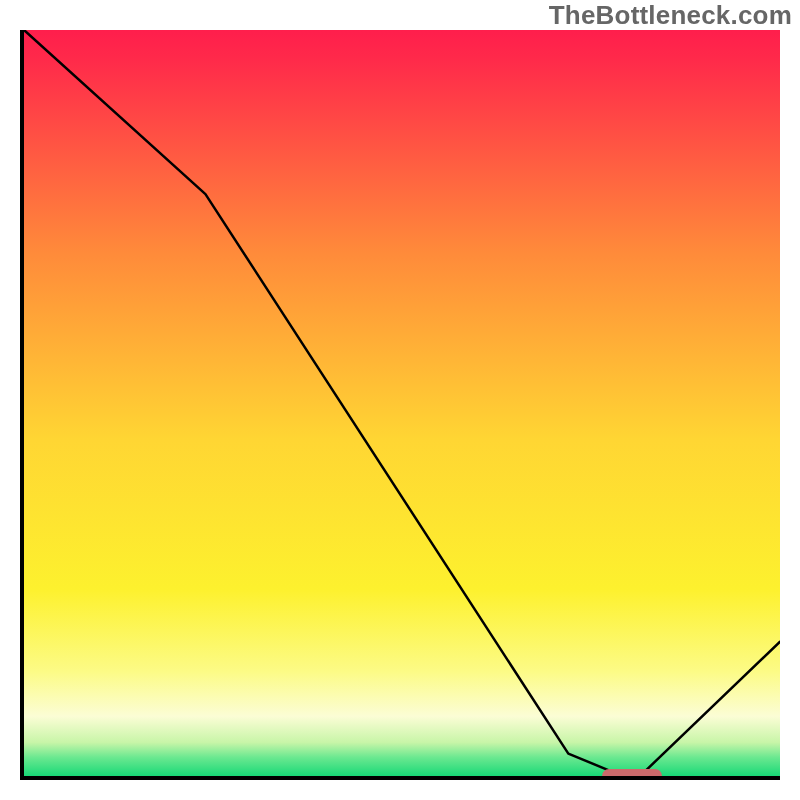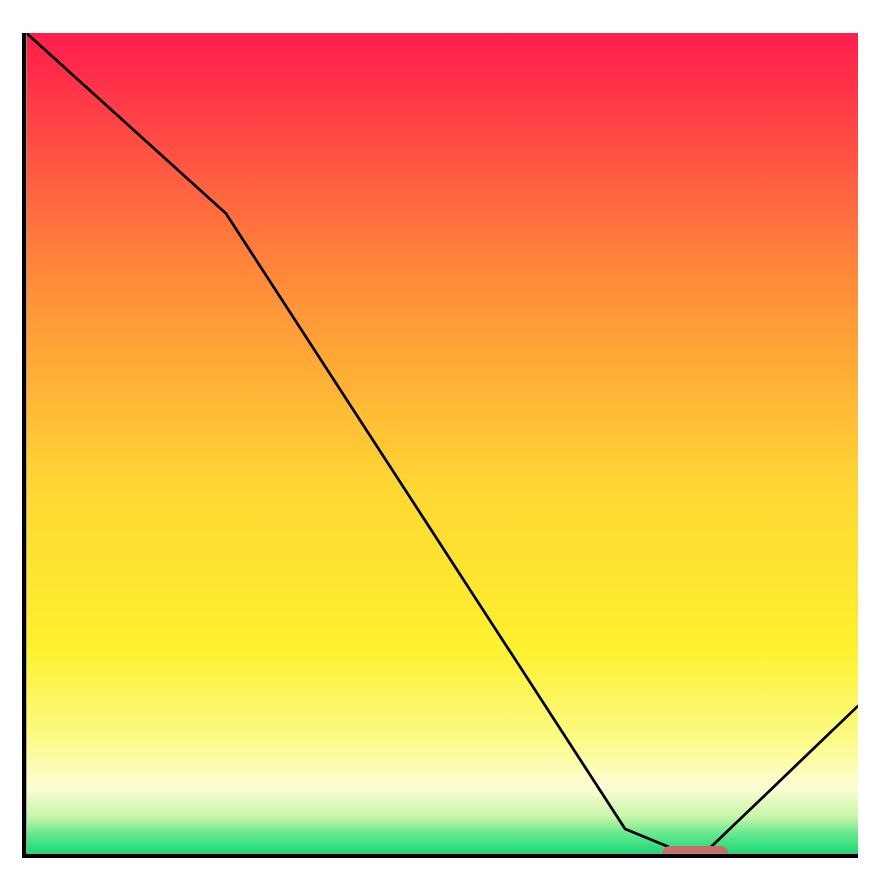--- a/index.html
+++ b/index.html
@@ -57,20 +57,21 @@
     background: #cb6a6b;
     border-radius: 10px;
     z-index: 6;
   }
 </style>
 </head>
 <body>
 
 <div class="container">
 
+  <div class="watermark">TheBottleneck.com</div>
 
   <div class="plot-area">
 
     <svg class="gradient-bg" viewBox="0 0 760 750" preserveAspectRatio="none">
       <defs>
         <linearGradient id="bg-grad" x1="0" y1="0" x2="0" y2="1">
             <stop offset="0%" stop-color="#ff1e4c"></stop>
             <stop offset="4%" stop-color="#ff2a4a"></stop>
             <stop offset="30%" stop-color="#ff8b3a"></stop>
             <stop offset="55.00000000000001%" stop-color="#ffd633"></stop>

